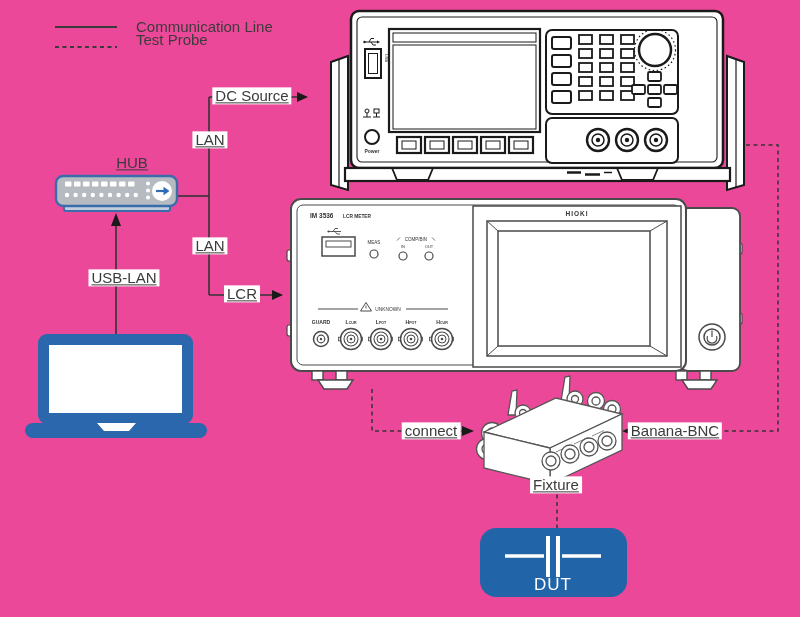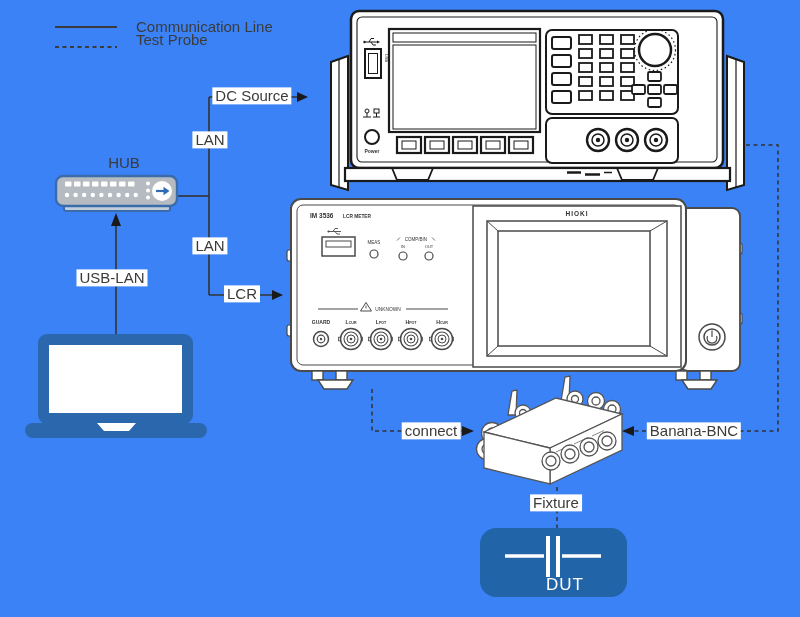--- a/index.html
+++ b/index.html
@@ -1,24 +1,24 @@
 <!DOCTYPE html>
 <html><head>
 <meta charset="utf-8">
 <style>
   html,body{margin:0;padding:0;background:#fff;}
-  #stage{position:relative;width:800px;height:617px;background:#3b82f6;overflow:hidden;
+  #stage{position:relative;width:800px;height:617px;background:#ec4899;overflow:hidden;
          font-family:"Liberation Sans",sans-serif;}
   #art{position:absolute;left:0;top:0;}
   .label{position:absolute;transform:translate(-50%,-50%);font-size:15px;color:#3b3b3b;
-         white-space:nowrap;line-height:1.15;}
+         white-space:nowrap;line-height:1.15;text-decoration:underline;}
   .label.bg{background:#fff;padding:0 3px;}
   .legend-label{position:absolute;font-size:15px;color:#3b3b3b;white-space:nowrap;line-height:1.1;}
   .dut-text{position:absolute;transform:translate(-50%,-50%);font-size:17px;color:#fff;
-            letter-spacing:1px;margin-left:12px;}
+            letter-spacing:1px;}
   svg text{font-family:"Liberation Sans",sans-serif;fill:#333;}
 </style>
 </head>
 <body>
 
 <div id="stage">
 
 <svg id="art" width="800" height="617" viewBox="0 0 800 617">
 
   <g>
@@ -357,24 +357,24 @@
   <text x="381" y="324" font-size="5.2" font-weight="bold" text-anchor="middle"><tspan>L</tspan><tspan font-size="3.6">POT</tspan></text>
   <text x="411" y="324" font-size="5.2" font-weight="bold" text-anchor="middle"><tspan>H</tspan><tspan font-size="3.6">POT</tspan></text>
   <text x="442" y="324" font-size="5.2" font-weight="bold" text-anchor="middle"><tspan>H</tspan><tspan font-size="3.6">CUR</tspan></text>
   <text x="372" y="153" font-size="5" font-weight="bold" text-anchor="middle">Power</text>
   <text x="385" y="58" font-size="4" text-anchor="middle" transform="rotate(90 385 58)">USB</text>
 </svg>
 
 <div class="legend-label" style="left:136px;top:19px">Communication Line</div>
 <div class="legend-label" style="left:136px;top:32px">Test Probe</div>
 
-<div class="label" style="left:124px;top:163px">HUB</div>
+<div class="label" style="left:132px;top:163px">HUB</div>
 <div class="label bg" style="left:210px;top:140px">LAN</div>
 <div class="label bg" style="left:210px;top:246px">LAN</div>
-<div class="label bg" style="left:112px;top:278px">USB-LAN</div>
+<div class="label bg" style="left:124px;top:278px">USB-LAN</div>
 <div class="label bg" style="left:252px;top:96px">DC Source</div>
 <div class="label bg" style="left:242px;top:294px">LCR</div>
 <div class="label bg" style="left:431px;top:431px">connect</div>
-<div class="label bg" style="left:694px;top:431px">Banana-BNC</div>
-<div class="label bg" style="left:556px;top:503px">Fixture</div>
+<div class="label bg" style="left:675px;top:431px">Banana-BNC</div>
+<div class="label bg" style="left:556px;top:485px">Fixture</div>
 <div class="dut-text" style="left:553px;top:585px">DUT</div>
 
 </div>
 
 </body></html>

